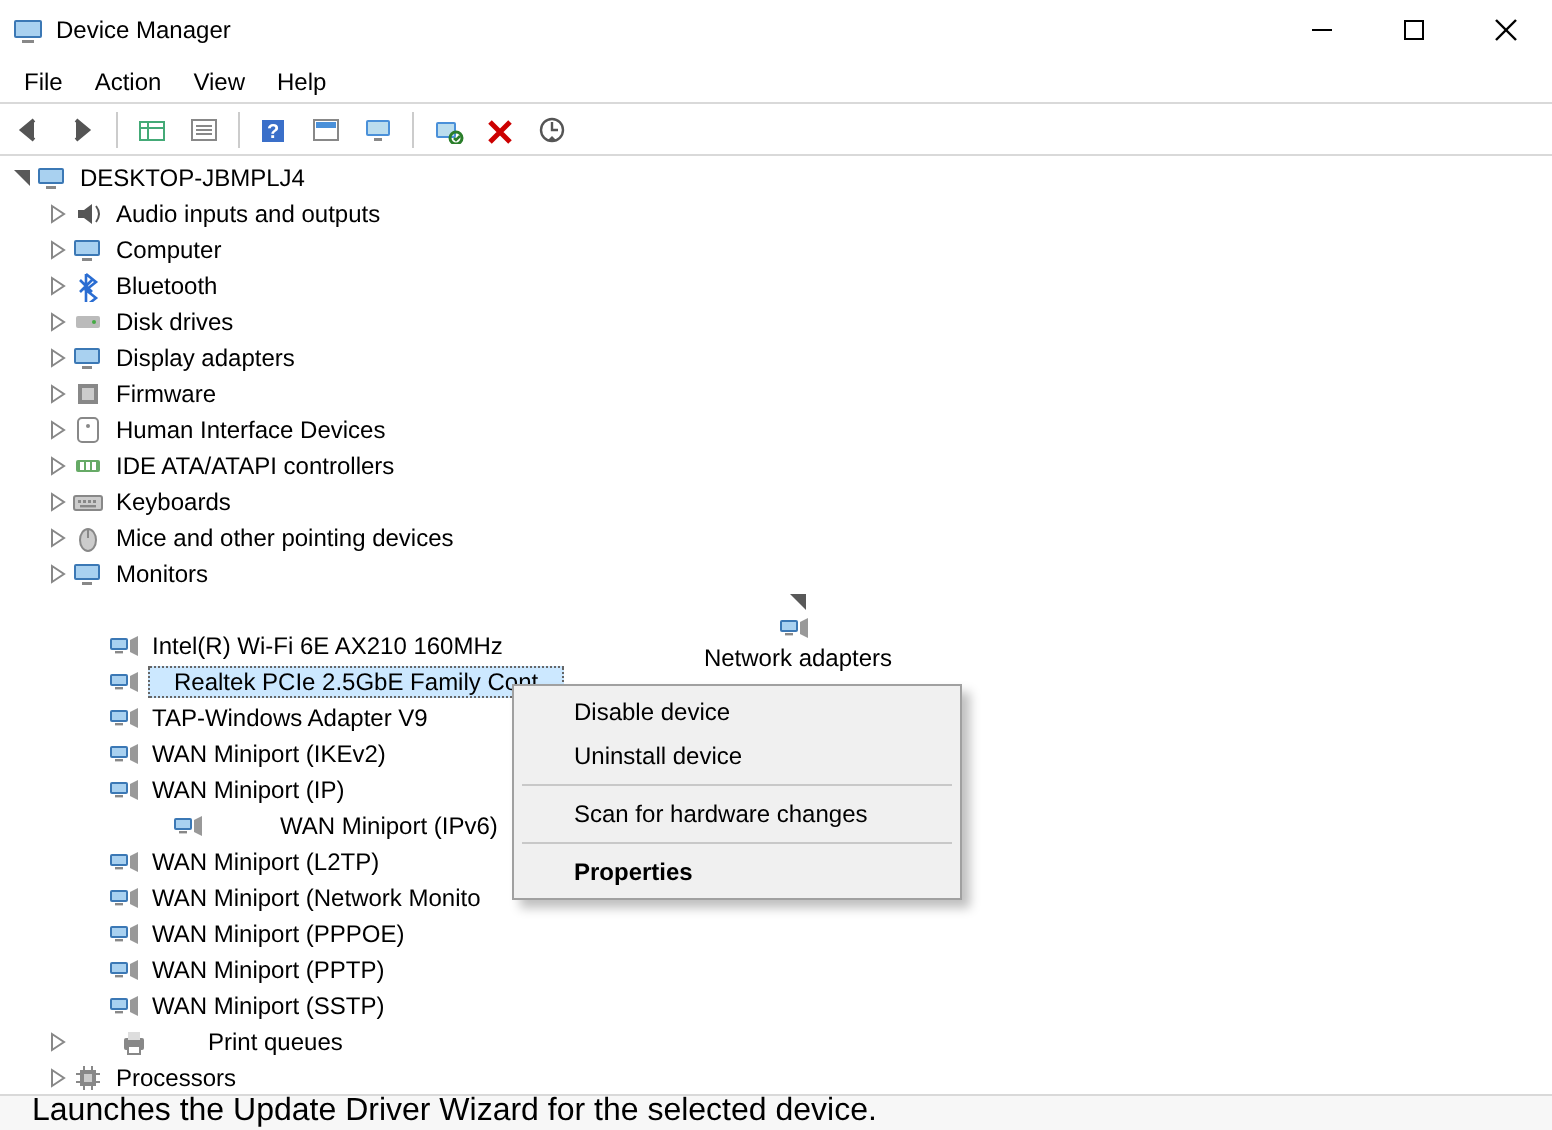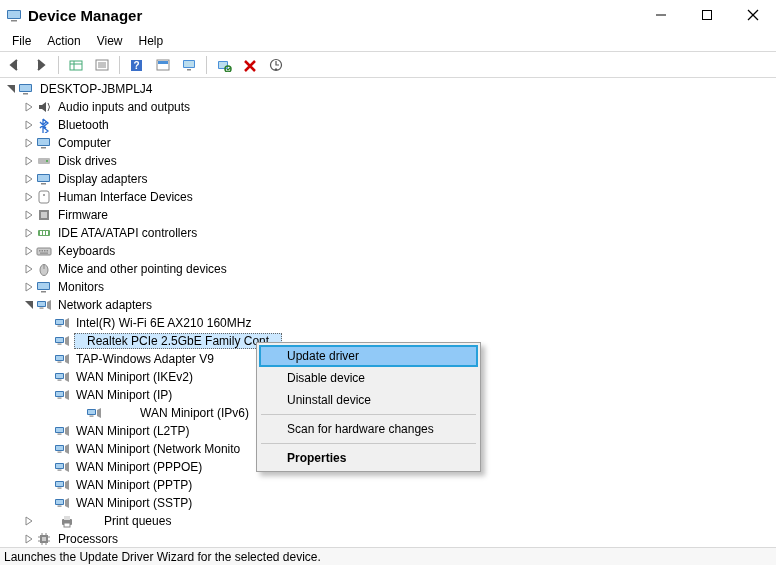--- a/index.html
+++ b/index.html
@@ -16,21 +16,21 @@
   }
   
   .titlebar {
     height: 30px;
     display: flex;
     align-items: center;
     padding-left: 6px;
     background: #fff;
   }
   .titlebar .ticon { width:16px; height:16px; margin-right:6px; }
-  .titlebar .title { flex: 1; font-size: 15px; font-weight: bold; }
+  .titlebar .title { flex: 1; font-size: 12px; }
   .winbtns { display:flex; height:100%; }
   .winbtn { width:46px; display:flex; align-items:center; justify-content:center; font-size:14px; }
   
   .menubar {
     height: 22px;
     display: flex;
     align-items: center;
     padding-left: 4px;
     background:#fff;
     border-bottom:1px solid #d9d9d9;
@@ -99,24 +99,24 @@
     border:2px solid #26a0da;
     padding:2px 18px 2px 26px;
   }
   .ctxsep { height:1px; background:#c8c8c8; margin:3px 2px; }
   
   .statusbar {
     position:absolute;
     left:0; right:0; bottom:0;
     height:18px;
     border-top:1px solid #d9d9d9;
-    padding-left:4px;
-    font-size:12px;
+    padding-left:16px;
+    font-size:16px;
     display:flex;
-    align-items:center;
+    align-items:flex-end;
     background:#f7f7f7;
   }
   
   ::-webkit-scrollbar { width:17px; }
   ::-webkit-scrollbar-track { background:#f0f0f0; }
   ::-webkit-scrollbar-thumb { background:#cdcdcd; }
   ::-webkit-scrollbar-button { background:#f0f0f0; height:17px; }
 </style>
 </head>
 <body>
@@ -256,44 +256,44 @@
           </svg></span>
         <span class="label">Audio inputs and outputs</span>
       </div>
       <div class="row" style="padding-left: 18px;">
         <span class="expander">
           <svg width="10" height="10">
             <path d="M2 1 L8 5 L2 9 Z" fill="none" stroke="#888" stroke-width="1"></path>
           </svg>
         </span>
         <span class="icon"><svg viewBox="0 0 16 16">
-            <path d="M7 2 l5 4 -5 4 l5 4 -5 4 v-16 M4 5 l6 6 M4 11 l6 -6" fill="none" stroke="#2a6dd2" stroke-width="1.3"></path>
-          </svg></span>
-        <span class="label">Bluetooth</span>
-      </div>
-      <div class="row" style="padding-left: 18px;">
-        <span class="expander">
-          <svg width="10" height="10">
-            <path d="M2 1 L8 5 L2 9 Z" fill="none" stroke="#888" stroke-width="1"></path>
-          </svg>
-        </span>
-        <span class="icon"><svg viewBox="0 0 16 16">
             <rect x="1" y="3" width="13" height="8" fill="#3b78b5" rx="1"></rect>
             <rect x="2" y="4" width="11" height="6" fill="#a9d1f0"></rect>
             <rect x="5" y="12" width="5" height="1.5" fill="#888"></rect>
           </svg></span>
         <span class="label">Computer</span>
       </div>
       <div class="row" style="padding-left: 18px;">
         <span class="expander">
           <svg width="10" height="10">
             <path d="M2 1 L8 5 L2 9 Z" fill="none" stroke="#888" stroke-width="1"></path>
           </svg>
         </span>
         <span class="icon"><svg viewBox="0 0 16 16">
+            <path d="M7 2 l5 4 -5 4 l5 4 -5 4 v-16 M4 5 l6 6 M4 11 l6 -6" fill="none" stroke="#2a6dd2" stroke-width="1.3"></path>
+          </svg></span>
+        <span class="label">Bluetooth</span>
+      </div>
+      <div class="row" style="padding-left: 18px;">
+        <span class="expander">
+          <svg width="10" height="10">
+            <path d="M2 1 L8 5 L2 9 Z" fill="none" stroke="#888" stroke-width="1"></path>
+          </svg>
+        </span>
+        <span class="icon"><svg viewBox="0 0 16 16">
             <rect x="2" y="5" width="12" height="6" fill="#bbb" rx="1"></rect>
             <circle cx="11" cy="8" r="1" fill="#4a4"></circle>
           </svg></span>
         <span class="label">Disk drives</span>
       </div>
       <div class="row" style="padding-left: 18px;">
         <span class="expander">
           <svg width="10" height="10">
             <path d="M2 1 L8 5 L2 9 Z" fill="none" stroke="#888" stroke-width="1"></path>
           </svg>
@@ -305,36 +305,36 @@
           </svg></span>
         <span class="label">Display adapters</span>
       </div>
       <div class="row" style="padding-left: 18px;">
         <span class="expander">
           <svg width="10" height="10">
             <path d="M2 1 L8 5 L2 9 Z" fill="none" stroke="#888" stroke-width="1"></path>
           </svg>
         </span>
         <span class="icon"><svg viewBox="0 0 16 16">
+            <rect x="3" y="3" width="10" height="10" fill="#888"></rect>
+            <rect x="5" y="5" width="6" height="6" fill="#ccc"></rect>
+          </svg></span>
+        <span class="label">Firmware</span>
+      </div>
+      <div class="row" style="padding-left: 18px;">
+        <span class="expander">
+          <svg width="10" height="10">
+            <path d="M2 1 L8 5 L2 9 Z" fill="none" stroke="#888" stroke-width="1"></path>
+          </svg>
+        </span>
+        <span class="icon"><svg viewBox="0 0 16 16">
             <rect x="3" y="2" width="10" height="12" fill="none" stroke="#888" rx="2"></rect>
             <circle cx="8" cy="6" r="1" fill="#888"></circle>
           </svg></span>
         <span class="label">Human Interface Devices</span>
-      </div>
-      <div class="row" style="padding-left: 18px;">
-        <span class="expander">
-          <svg width="10" height="10">
-            <path d="M2 1 L8 5 L2 9 Z" fill="none" stroke="#888" stroke-width="1"></path>
-          </svg>
-        </span>
-        <span class="icon"><svg viewBox="0 0 16 16">
-            <rect x="3" y="3" width="10" height="10" fill="#888"></rect>
-            <rect x="5" y="5" width="6" height="6" fill="#ccc"></rect>
-          </svg></span>
-        <span class="label">Firmware</span>
       </div>
       <div class="row" style="padding-left: 18px;">
         <span class="expander">
           <svg width="10" height="10">
             <path d="M2 1 L8 5 L2 9 Z" fill="none" stroke="#888" stroke-width="1"></path>
           </svg>
         </span>
         <span class="icon"><svg viewBox="0 0 16 16">
             <rect x="2" y="5" width="12" height="6" fill="#6a6" rx="1"></rect>
             <rect x="4" y="6" width="2" height="4" fill="#fff"></rect>
@@ -377,21 +377,21 @@
             <path d="M2 1 L8 5 L2 9 Z" fill="none" stroke="#888" stroke-width="1"></path>
           </svg>
         </span>
         <span class="icon"><svg viewBox="0 0 16 16">
             <rect x="1" y="3" width="13" height="8" fill="#3b78b5" rx="1"></rect>
             <rect x="2" y="4" width="11" height="6" fill="#a9d1f0"></rect>
             <rect x="5" y="12" width="5" height="1.5" fill="#888"></rect>
           </svg></span>
         <span class="label">Monitors</span>
       </div>
-      <div class="row" style="padding-left: 18px;">
+      <div class="row" style="padding-left: 18px; flex-direction: column;">
         <span class="expander exp-open">
           <svg width="10" height="10">
             <path d="M1 1 L9 1 L1 9 Z" fill="#595959" transform="rotate(90 5 5)"></path>
           </svg>
         </span>
         <span class="icon"><svg viewBox="0 0 16 16">
             <rect x="1" y="4" width="9" height="6" fill="#3b78b5" rx="1"></rect>
             <rect x="2" y="5" width="7" height="4" fill="#a9d1f0"></rect>
             <rect x="3.5" y="10.5" width="4" height="1.2" fill="#888"></rect>
             <path d="M11 5 l4 -2 v10 l-4 -2 z" fill="#999"></path>
@@ -538,21 +538,20 @@
             <line x1="10" y1="2" x2="10" y2="4" stroke="#888"></line>
             <line x1="6" y1="12" x2="6" y2="14" stroke="#888"></line>
             <line x1="10" y1="12" x2="10" y2="14" stroke="#888"></line>
           </svg></span>
         <span class="label">Processors</span>
       </div>
     </div>
 </div>
 
 <div class="ctxmenu" id="ctxmenu" style="left: 256px; top: 342px; width: 225px;">
-    <div class="ctxitem hilite">Update driver</div>
     <div class="ctxitem">Disable device</div>
     <div class="ctxitem">Uninstall device</div>
     <div class="ctxsep"></div>
     <div class="ctxitem">Scan for hardware changes</div>
     <div class="ctxsep"></div>
     <div class="ctxitem" style="font-weight: bold;">Properties</div>
   </div>
 
 <div class="statusbar">
   <span>Launches the Update Driver Wizard for the selected device.</span>

